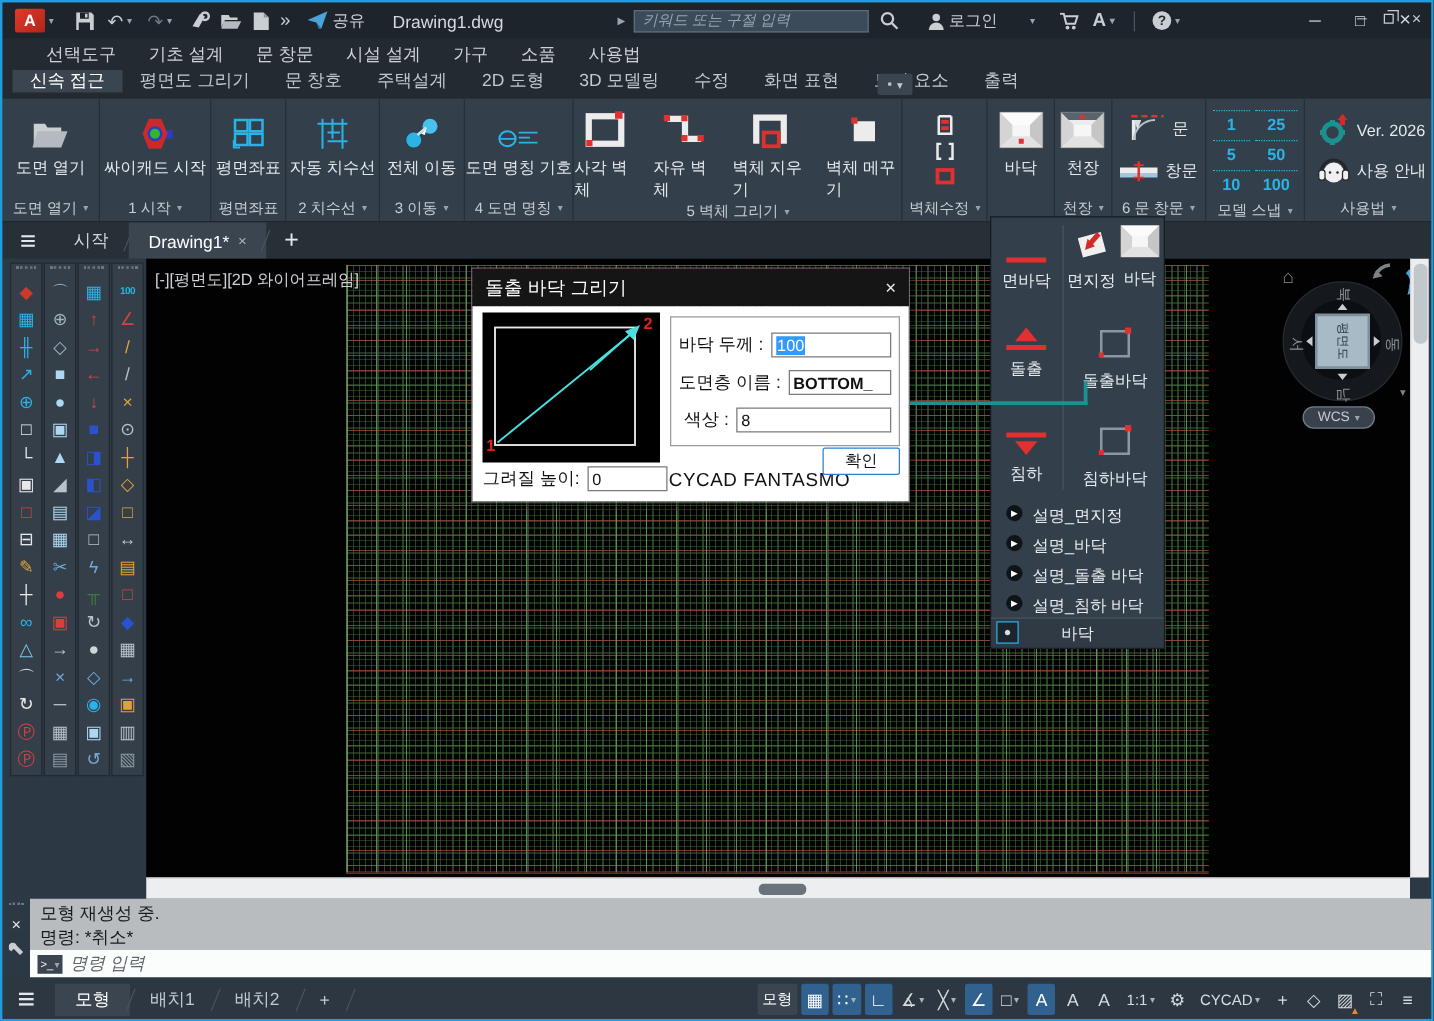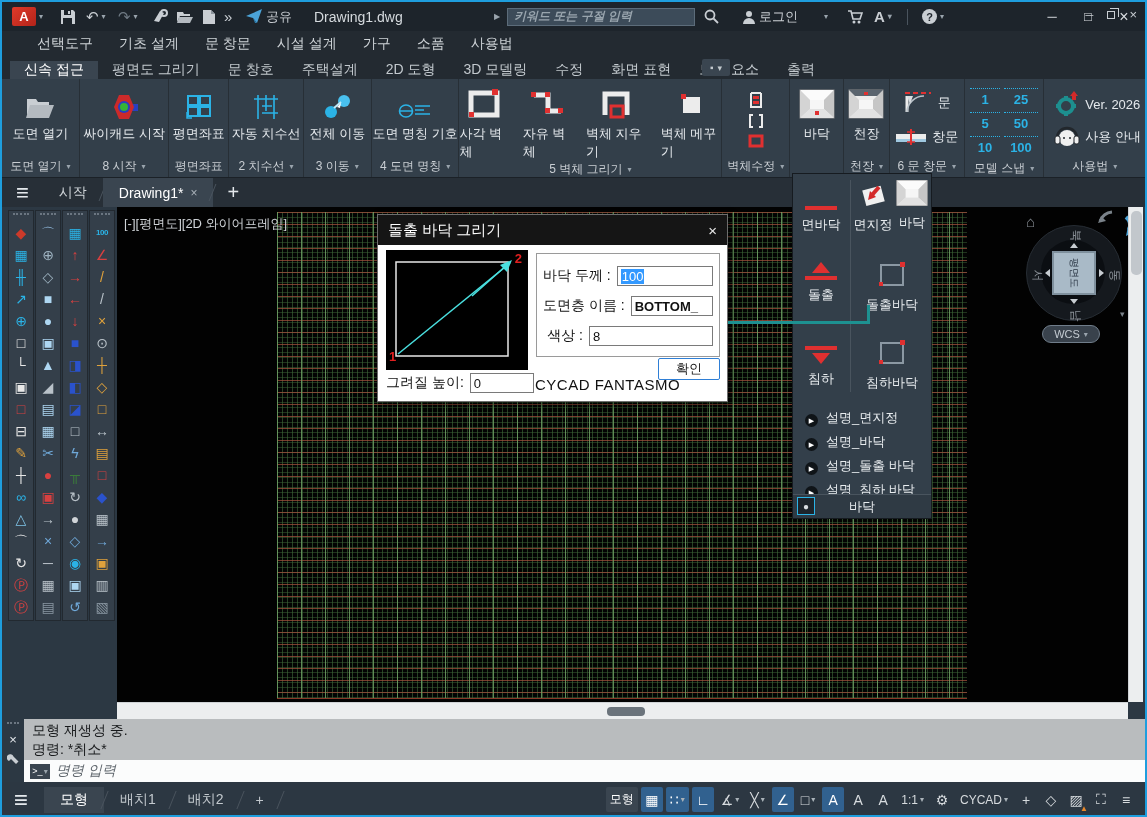--- a/index.html
+++ b/index.html
@@ -25,21 +25,21 @@
 
   
   .menubar{position:absolute;left:0;top:29px;width:100%;height:25px;background:#232a31;display:flex;align-items:center;padding-left:22px;}
   .menu-item{font-size:14px;color:#cfd4d8;padding:0 13px;}
   .menu-win-btns{position:absolute;right:8px;top:0;height:25px;display:flex;align-items:center;gap:14px;}
   .mwb{font-size:11px;color:#c9ced3;}
   .restore-ic{position:relative;width:8px;height:8px;border:1px solid #c9ced3;}
   .restore-ic::before{content:"";position:absolute;left:2px;top:-4px;width:8px;height:8px;border-top:1px solid #c9ced3;border-right:1px solid #c9ced3;}
 
   
-  .ribbontabs{position:absolute;left:0;top:54px;width:100%;height:23px;background:#232a31;display:flex;align-items:flex-end;padding-left:8px;}
+  .ribbontabs{position:absolute;left:0;top:54px;width:100%;height:23px;background:#232a31;display:flex;align-items:flex-start;padding-left:8px;}
   .rtab{display:flex;align-items:center;padding:0 14px;font-size:14px;color:#c3c9ce;}
   .rtab.active{background:#3a4550;color:#fff;}
   .rtab-overflow{display:flex;align-items:center;gap:4px;margin-left:10px;background:#3a4550;padding:2px 8px;height:17px;align-self:center;border-radius:2px;font-size:9px;color:#c3c9ce;}
 
   
   .ribbon{position:absolute;left:0;top:77px;width:100%;height:99px;background:#333f4a;border-bottom:1px solid #1b2127;display:flex;}
   .grp{position:relative;border-right:1px solid #272f36;display:flex;flex-direction:column;height:98px;}
   .grp-body{flex:1;display:flex;align-items:flex-start;justify-content:center;gap:8px;padding-top:5px;}
   .grp-footer{height:21px;font-size:12px;color:#c9ced3;display:flex;align-items:center;justify-content:center;gap:5px;}
   .grp-footer .mini-arrow{font-size:8px;}
@@ -105,21 +105,21 @@
   .hscroll{position:absolute;left:115px;top:700px;width:1011px;height:17px;background:#eceeef;border-top:1px solid #cfd3d6;}
   .hthumb{position:absolute;left:490px;top:4px;width:38px;height:9px;background:#6a737b;border-radius:4px;}
 
   
   .flyout{position:absolute;left:790px;top:171px;width:140px;height:346px;background:#333f4a;border:1px solid #161b20;z-index:30;}
   .fly-sep{position:absolute;left:57px;top:6px;width:1px;height:212px;background:#49545e;}
   .fly-cell{position:absolute;display:flex;flex-direction:column;align-items:center;gap:6px;font-size:13px;color:#e8ecef;}
   .redbar{width:32px;height:4px;background:#e03030;}
   .tri-up{width:0;height:0;border-left:9px solid transparent;border-right:9px solid transparent;border-bottom:11px solid #e03030;}
   .tri-dn{width:0;height:0;border-left:9px solid transparent;border-right:9px solid transparent;border-top:11px solid #e03030;}
-  .desc-item{position:absolute;left:0;width:100%;height:23px;display:flex;align-items:flex-end;gap:8px;padding-left:12px;font-size:13px;color:#e8ecef;}
+  .desc-item{position:absolute;left:0;width:100%;height:23px;display:flex;align-items:flex-start;gap:8px;padding-left:12px;font-size:13px;color:#e8ecef;}
   .desc-bullet{width:13px;height:13px;border-radius:50%;background:#0f1418;color:#fff;font-size:7px;display:flex;align-items:center;justify-content:center;}
   .fly-footer{position:absolute;left:0;bottom:0;width:100%;height:24px;background:#2f3a44;border-top:1px solid #49545e;
               display:flex;align-items:center;justify-content:center;font-size:13px;color:#e8ecef;}
   .pin-box{position:absolute;left:4px;bottom:3px;width:18px;height:18px;border:1px solid #2bb3e6;background:#1d242b;
            display:flex;align-items:center;justify-content:center;color:#d8dce0;font-size:10px;}
 
   
   .dialog{position:absolute;left:375px;top:212px;width:351px;height:188px;border:1px solid #6e6e6e;z-index:50;box-shadow:3px 3px 8px rgba(0,0,0,.6);}
   .dlg-title{height:30px;background:#151515;color:#fff;display:flex;align-items:center;padding:0 10px;font-size:15px;}
   .dlg-x{margin-left:auto;color:#e8e8e8;font-size:15px;}
@@ -216,21 +216,21 @@
       <svg width="17" height="15" viewBox="0 0 17 15">
           <polygon points="0,7 16,0 11,14 7,9" fill="#4ba3d8"></polygon>
           <polygon points="7,9 9,14 11,14" fill="#2f7fb0"></polygon>
         </svg>
       <span>공유</span>
     </div>
     <div class="tb-item doc-title" style="left:312px;">Drawing1.dwg</div>
     <div class="tb-item" style="left:492px;">
       <span class="mini-arrow">▶</span>
     </div>
-    <div class="tb-item" style="left:505px;font-weight:bold;">
+    <div class="tb-item" style="left:505px;">
       <div class="search-box">키워드 또는 구절 입력</div>
       <svg width="15" height="15" viewBox="0 0 15 15" style="margin-left:6px;">
           <circle cx="6" cy="6" r="4.5" fill="none" stroke="#c9ced3" stroke-width="1.8"></circle>
           <path d="M9.5 9.5 L14 14" stroke="#c9ced3" stroke-width="1.8"></path>
         </svg>
     </div>
     <div class="tb-item" style="left:740px;">
       <svg width="14" height="14" viewBox="0 0 14 14">
           <circle cx="7" cy="4" r="3" fill="#c9ced3"></circle>
           <path d="M1 14a6 6 0 0 1 12 0z" fill="#c9ced3"></path>
@@ -346,21 +346,21 @@
                 <rect x="17" y="10" width="12" height="7" fill="#2a3fc0"></rect>
                 <polygon points="10,1 20,1 25,13 20,25 10,25 5,13" fill="#cc2a2a"></polygon>
                 <circle cx="15" cy="13" r="6" fill="#2a3fc0"></circle>
                 <circle cx="15" cy="13" r="4" fill="#35b335"></circle>
               </svg>
             </span>
           <span>싸이캐드 시작</span>
         </div>
       </div>
       <div class="grp-footer">
-          <span>8 시작</span>
+          <span>1 시작</span>
           <span class="mini-arrow">▾</span>
         </div>
     </div>
 
     <div class="grp" style="width:60px;">
       <div class="grp-body">
         <div class="rbtn">
           <span class="ric">
               <svg width="28" height="26" viewBox="0 0 28 26">
                 <rect x="3" y="2" width="10" height="9" fill="none" stroke="#2bb3e6" stroke-width="2"></rect>

